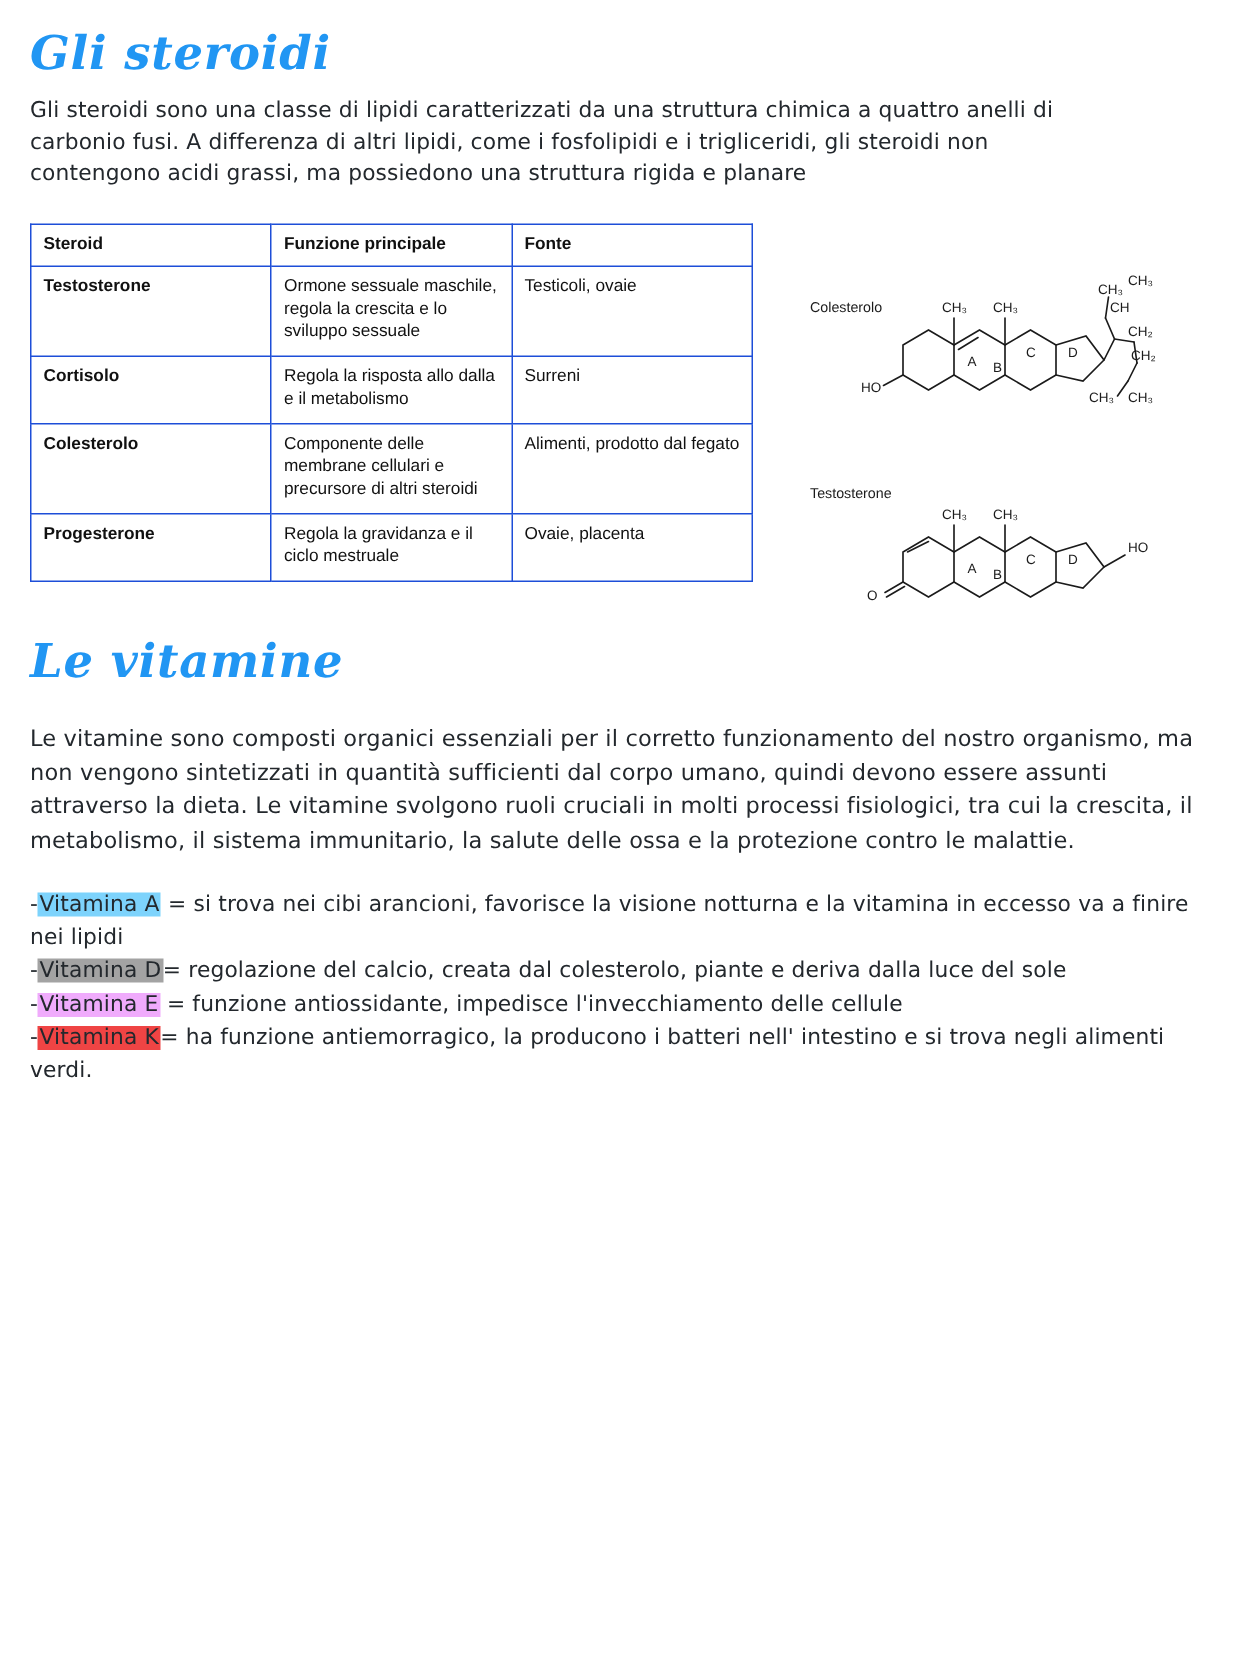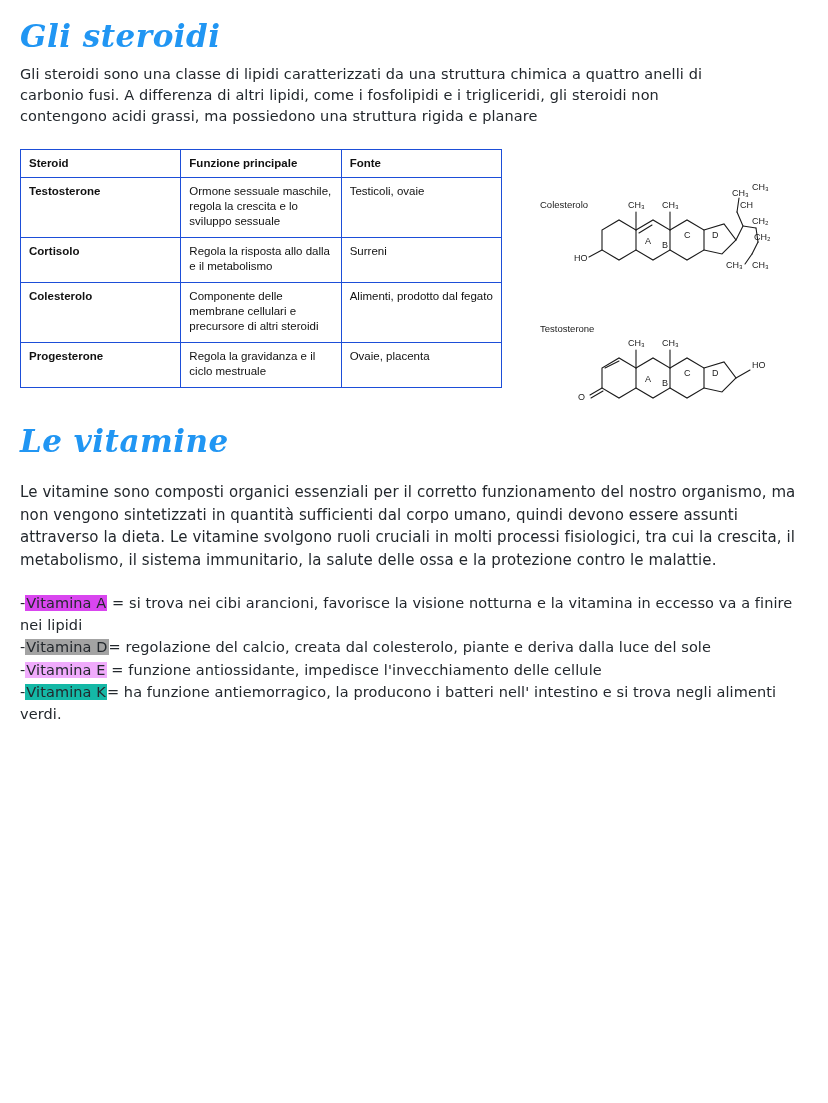--- a/index.html
+++ b/index.html
@@ -134,24 +134,24 @@
     font-size: 15px;
     line-height: 22.5px;
   }
   .vit-list {
     margin: 22px 0 0 0;
     font-size: 14.5px;
     line-height: 21.5px;
     width: 790px;
   }
   .vit-item { margin: 0 0 1px 0; }
-  .hl-yellow { background: #d946ef; padding: 0 1px; }
+  .hl-yellow { background: #7dd3fc; padding: 0 1px; }
   .hl-green  { background: #a3a3a3; padding: 0 1px; }
   .hl-pink   { background: #f0abfc; padding: 0 1px; }
-  .hl-blue   { background: #14b8a6; padding: 0 1px; }
+  .hl-blue   { background: #ef4444; padding: 0 1px; }
 </style>
 </head>
 <body>
 
 <div class="page">
   <div class="content">
 
     <h1 id="heading-steroidi" class="title-blue">Gli steroidi</h1>
 
     <p class="body-text intro-steroidi">Gli steroidi sono una classe di lipidi caratterizzati da una struttura chimica a quattro anelli di carbonio fusi. A differenza di altri lipidi, come i fosfolipidi e i trigliceridi, gli steroidi non contengono acidi grassi, ma possiedono una struttura rigida e planare</p>

